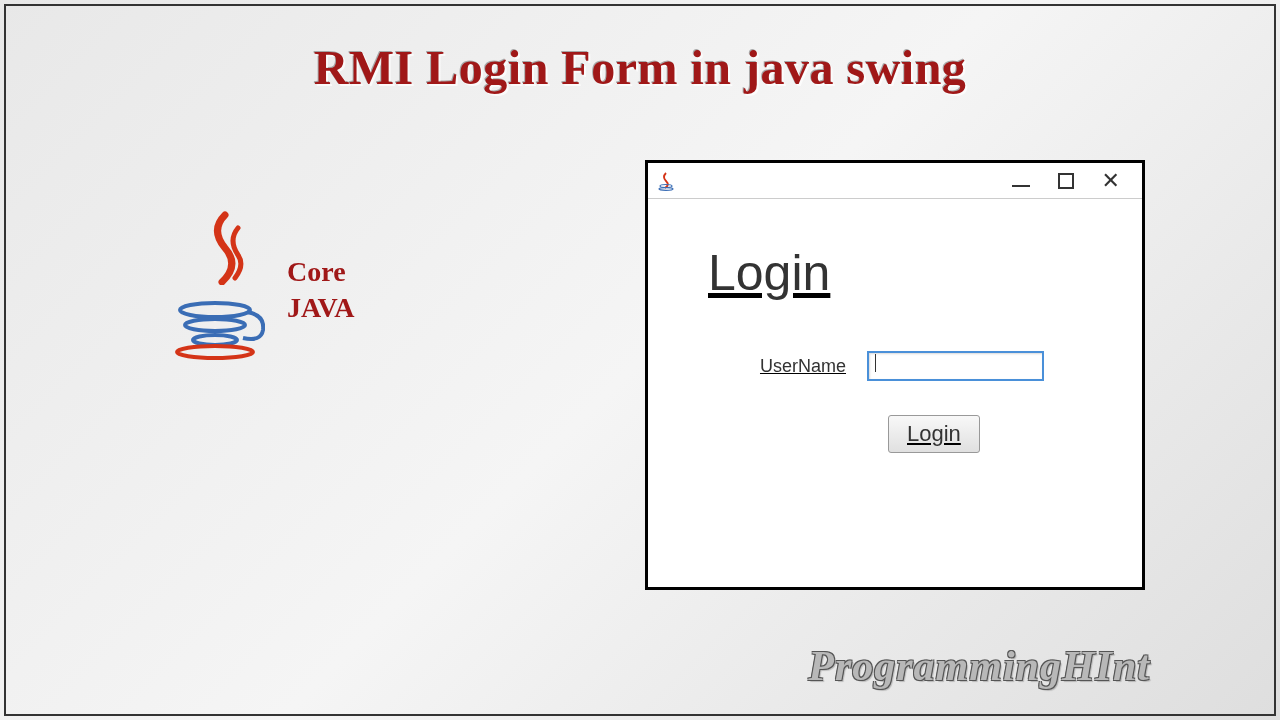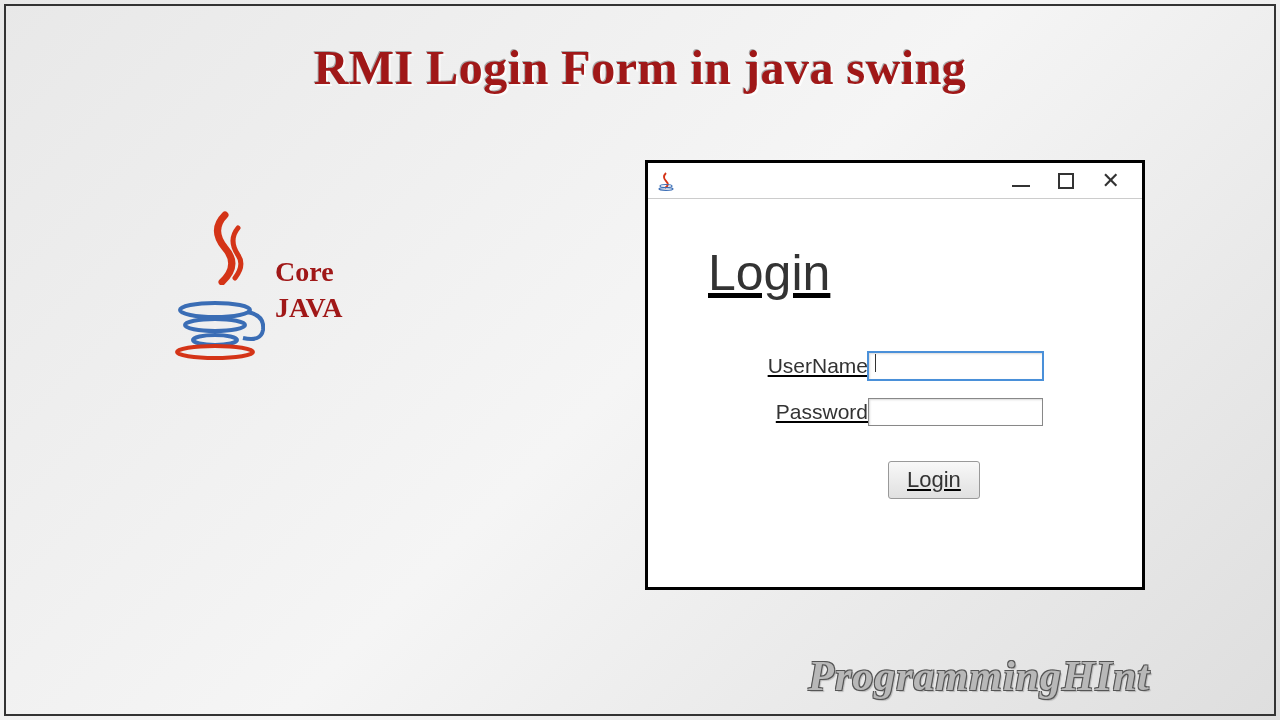--- a/index.html
+++ b/index.html
@@ -35,20 +35,21 @@
       text-shadow: 2px 2px 0px rgba(255,255,255,0.7), -1px -1px 0px rgba(0,0,0,0.3);
       white-space: nowrap;
       letter-spacing: 0.5px;
     }
     .java-logo-section {
       position: absolute;
       left: 165px;
       top: 210px;
       display: flex;
       align-items: center;
+      gap: 12px;
     }
     .java-logo {
       width: 110px;
       height: 160px;
       position: relative;
     }
     .java-steam {
       position: absolute;
       top: 0;
       left: 35px;
@@ -129,23 +130,23 @@
       font-family: Arial, sans-serif;
     }
     .form-row {
       display: flex;
       align-items: center;
       margin-bottom: 18px;
       margin-left: 30px;
     }
     .form-label {
       width: 130px;
-      font-size: 21px;
-      color: #333;
-      text-align: right;
+      font-size: 18px;
+      color: #333;
+      text-align: center;
     }
     .form-input {
       width: 175px;
       height: 28px;
       border: 1px solid #888;
       background: #fff;
       box-shadow: inset 1px 1px 2px rgba(0,0,0,0.15);
       font-size: 16px;
       padding: 0 4px;
     }
@@ -160,21 +161,21 @@
       padding: 5px 18px;
       font-size: 22px;
       background: linear-gradient(#f8f8f8, #e0e0e0);
       border: 1px solid #999;
       border-radius: 3px;
       color: #333;
       cursor: pointer;
     }
     .footer-text {
       position: absolute;
-      bottom: 20px;
+      bottom: 30px;
       right: 130px;
       font-family: 'Arial Black', Georgia, serif;
       font-size: 42px;
       font-weight: bold;
       font-style: italic;
       color: #b8b8b8;
       text-shadow: 
         -1px -1px 0 #555,
         1px -1px 0 #555,
         -1px 1px 0 #555,
@@ -232,21 +233,17 @@
       <div class="swing-maximize"></div>
       <div class="swing-close">✕</div>
     </div>
   </div>
   <div class="swing-content">
     <div class="login-heading">Login</div>
     <div class="form-row">
       <div class="form-label">UserName</div>
       <div class="form-input focused"><span class="cursor-line"></span></div>
     </div>
-    <div class="form-row">
-      <div class="form-label">Password</div>
-      <div class="form-input"></div>
-    </div>
     <button class="login-button">Login</button>
   </div>
 </div>
 
 <div class="footer-text">ProgrammingHInt</div>
 
 </body></html>

